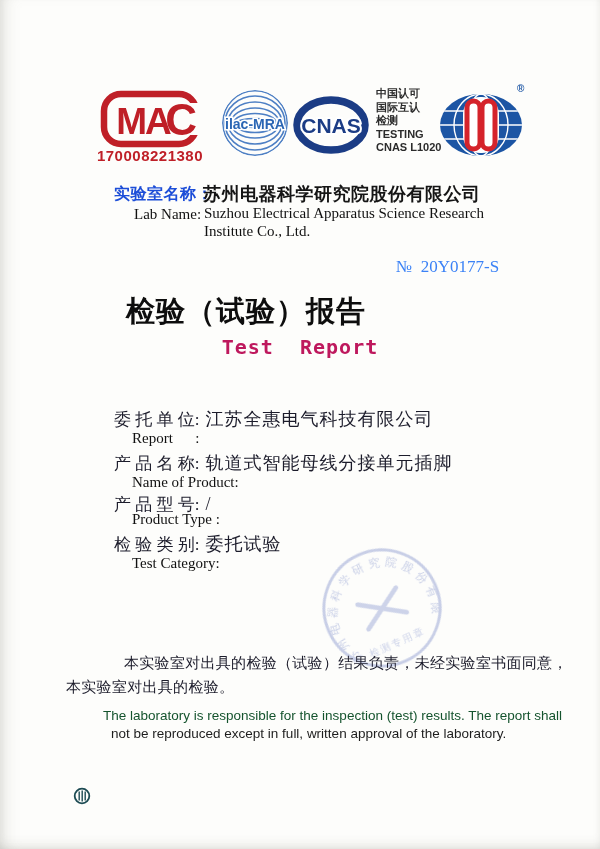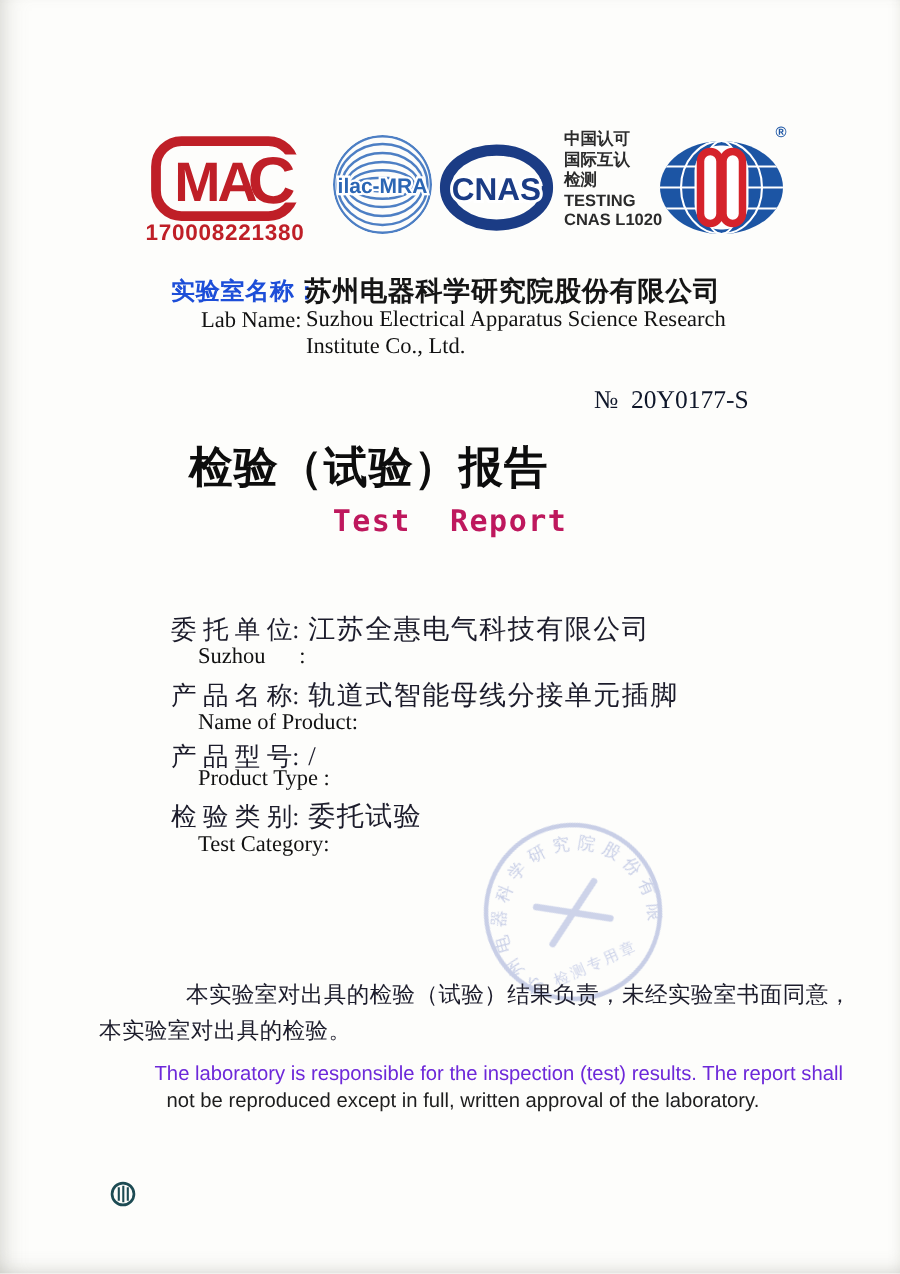--- a/index.html
+++ b/index.html
@@ -51,21 +51,21 @@
     position:absolute;left:204px;top:205px;
     font-family:"Liberation Serif",serif;font-size:15px;color:#111;
   }
   .lab-name-en2{
     position:absolute;left:204px;top:223px;
     font-family:"Liberation Serif",serif;font-size:15px;color:#111;
   }
 
   .report-no{
     position:absolute;left:396px;top:257px;
-    font-family:"Liberation Serif",serif;font-size:17px;color:#0f172a;
+    font-family:"Liberation Serif",serif;font-size:17px;color:#3b82f6;
   }
 
   .title-cn{
     position:absolute;left:0;top:292px;width:492px;text-align:center;
     font-size:29px;font-weight:bold;color:#0d0d0d;letter-spacing:1px;
   }
   .title-en{
     position:absolute;left:0;top:335px;width:600px;text-align:center;
     font-family:"DejaVu Sans Mono",monospace;font-size:20px;font-weight:bold;
     color:#be185d;letter-spacing:1px;
@@ -92,21 +92,21 @@
     position:absolute;left:312px;top:538px;width:140px;height:140px;
     transform:rotate(-24deg);opacity:.55;filter:blur(.4px);
     pointer-events:none;
   }
 
   
   .st-cn1{position:absolute;left:124px;top:654px;font-family:Liberation Mono, monospace;
     font-size:15px;color:#1c1c2b;letter-spacing:.3px;white-space:pre;}
   .st-cn2{position:absolute;left:66px;top:678px;font-family:"Liberation Serif",serif;
     font-size:15px;color:#1c1c2b;letter-spacing:.3px;white-space:pre;}
-  .st-en1{position:absolute;left:103px;top:708px;font-size:13.5px;color:#6d28d9;white-space:pre;}
+  .st-en1{position:absolute;left:103px;top:708px;font-size:13.5px;color:#14532d;white-space:pre;}
   .st-en2{position:absolute;left:63px;top:726px;font-size:13.5px;color:#1d1d1d;white-space:pre;margin-left:48px;}
 
   .binder-mark{position:absolute;left:73px;top:787px;width:18px;height:18px;}
 </style>
 </head>
 <body>
 
 <div class="page">
 
   <svg class="logo" style="left:100px;top:90px" width="100" height="58" viewBox="0 0 100 58">
@@ -172,21 +172,21 @@
   <div class="lab-label-en">Lab Name:</div>
   <div class="lab-name-en1">Suzhou Electrical Apparatus Science Research</div>
   <div class="lab-name-en2">Institute Co., Ltd.</div>
 
   <div class="report-no pre">№  20Y0177-S</div>
 
   <div class="title-cn">检验（试验）报告</div>
   <div class="title-en pre">Test  Report</div>
 
   <div class="f-cn f1-cn"><span>委 托 单 位:</span><span class="f-val">江苏全惠电气科技有限公司</span></div>
-  <div class="f-en f1-en">Suzhou      :</div>
+  <div class="f-en f1-en">Report      :</div>
 
   <div class="f-cn f2-cn"><span>产 品 名 称:</span><span class="f-val">轨道式智能母线分接单元插脚</span></div>
   <div class="f-en f2-en">Name of Product:</div>
 
   <div class="f-cn f3-cn"><span>产 品 型 号:</span><span class="f-val">/</span></div>
   <div class="f-en f3-en">Product Type :</div>
 
   <div class="f-cn f4-cn"><span>检 验 类 别:</span><span class="f-val">委托试验</span></div>
   <div class="f-en f4-en">Test Category:</div>
 

